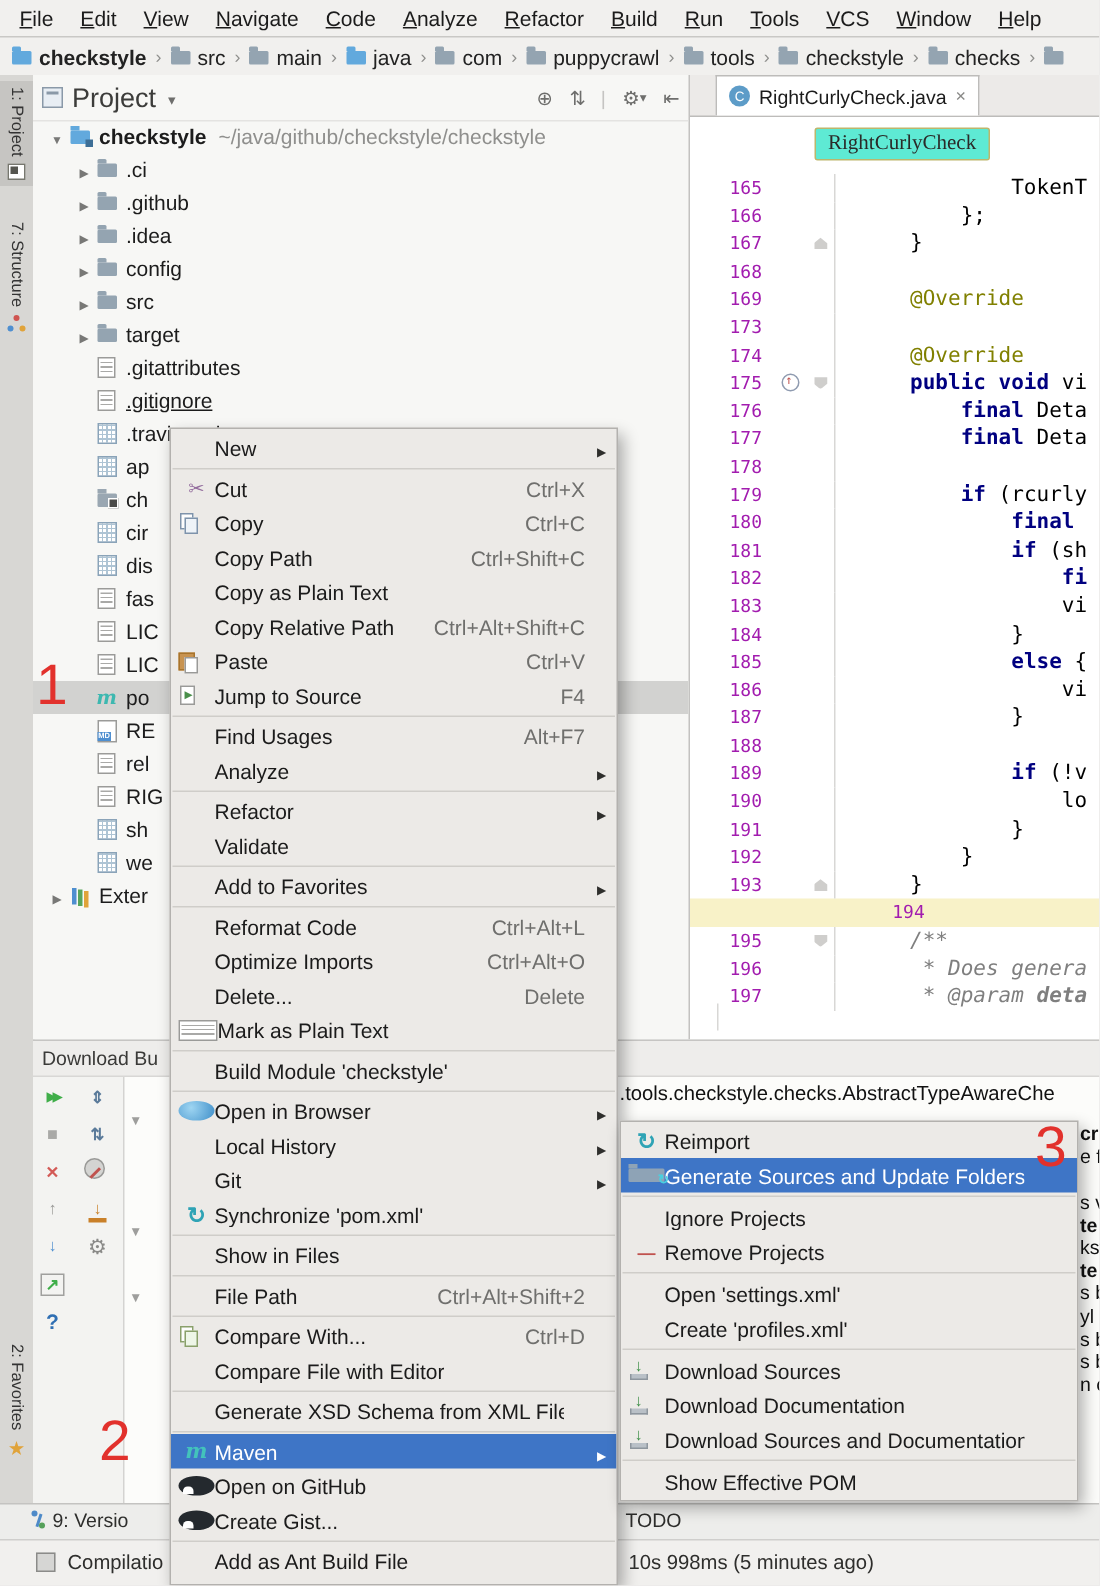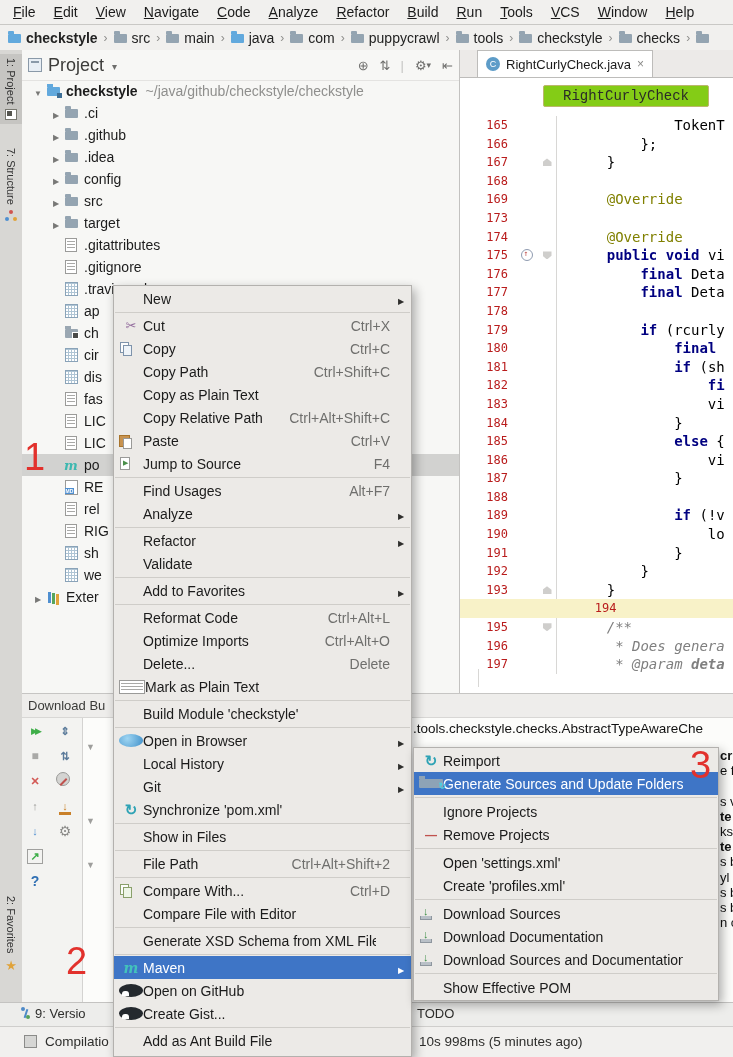--- a/index.html
+++ b/index.html
@@ -77,25 +77,25 @@
 
   
   #editor{position:absolute;left:460px;top:50px;width:273px;height:643px;background:#fff;overflow:hidden;}
   #tabbar{height:27px;background:#eceae8;border-bottom:1px solid #bdbcba;display:flex;align-items:flex-end;}
   #etab{margin-left:17px;height:26px;background:#fff;border:1px solid #bdbcba;border-bottom:none;display:flex;align-items:center;gap:6px;padding:0 8px;font-size:13px;color:#1b1b1b;}
   .ci-class{width:14px;height:14px;border-radius:50%;background:#5d9cc8;color:#fff;display:inline-flex;align-items:center;justify-content:center;font-size:9px;}
   .ci-class::before{content:"C";}
   .tab-close{color:#8a8a88;font-size:12px;}
   .tab-close::before{content:"\00D7";}
   #chipbar{height:39px;background:#fff;position:relative;}
-  #chip{position:absolute;left:83px;top:7px;background:#84cc16;border:1px solid #bcb66c;border-radius:2px;font-family:Liberation Mono, monospace;font-size:14px;color:#2a2a28;padding:2px 19px;}
+  #chip{position:absolute;left:83px;top:7px;background:#5eead4;border:1px solid #bcb66c;border-radius:2px;font-family:Liberation Serif, serif;font-size:14px;color:#2a2a28;padding:2px 8px;}
   #code{position:absolute;left:0;top:66px;right:0;bottom:0;font-family:"DejaVu Sans Mono",monospace;font-size:14px;}
   .ln{height:18.6px;line-height:18.6px;display:flex;align-items:center;}
   .ln.cur{background:#f8f2c8;flex-direction:column;}
-  .num{width:48px;flex:0 0 48px;text-align:right;padding-right:8px;color:#b91c1c;font-size:12px;}
+  .num{width:48px;flex:0 0 48px;text-align:right;padding-right:8px;color:#a21caf;font-size:12px;}
   .gslot{width:22px;flex:0 0 22px;display:flex;justify-content:center;align-items:center;}
   .fslot{width:18px;flex:0 0 18px;border-right:1px solid #d8d7d5;align-self:stretch;display:flex;justify-content:center;align-items:center;}
   .ctext{padding-left:16px;white-space:pre;color:#000;}
   .ctext .k{color:#000080;font-weight:bold;}
   .ctext .a{color:#808000;}
   .ctext .c{color:#7f7f7f;font-style:italic;}
   .ctext .cb{color:#7f7f7f;font-style:italic;font-weight:bold;}
   .ovr{width:10px;height:10px;border-radius:50%;border:1px solid #8f9bb0;position:relative;background:#fff;}
   .ovr::before{content:"\2191";position:absolute;left:1.5px;top:-1px;font-size:8px;line-height:10px;color:#c0524e;}
   .f-up{width:9px;height:8px;background:#cfcecc;clip-path:polygon(50% 0,100% 45%,100% 100%,0 100%,0 45%);}
@@ -343,21 +343,21 @@
           </span>
           <span class="tlabel">target</span>
         </div>
         <div class="trow" style="padding-left: 26px;">
           <span class="tarrow"></span>
           <span class="ticon">
             <span class="i-tfile"></span>
           </span>
           <span class="tlabel">.gitattributes</span>
         </div>
-        <div class="trow" style="padding-left: 26px;">
+        <div class="trow" style="padding-left: 26px; text-decoration: underline;">
           <span class="tarrow"></span>
           <span class="ticon">
             <span class="i-tfile"></span>
           </span>
           <span class="tlabel">.gitignore</span>
         </div>
         <div class="trow" style="padding-left: 26px;">
           <span class="tarrow"></span>
           <span class="ticon">
             <span class="i-grid"></span>

